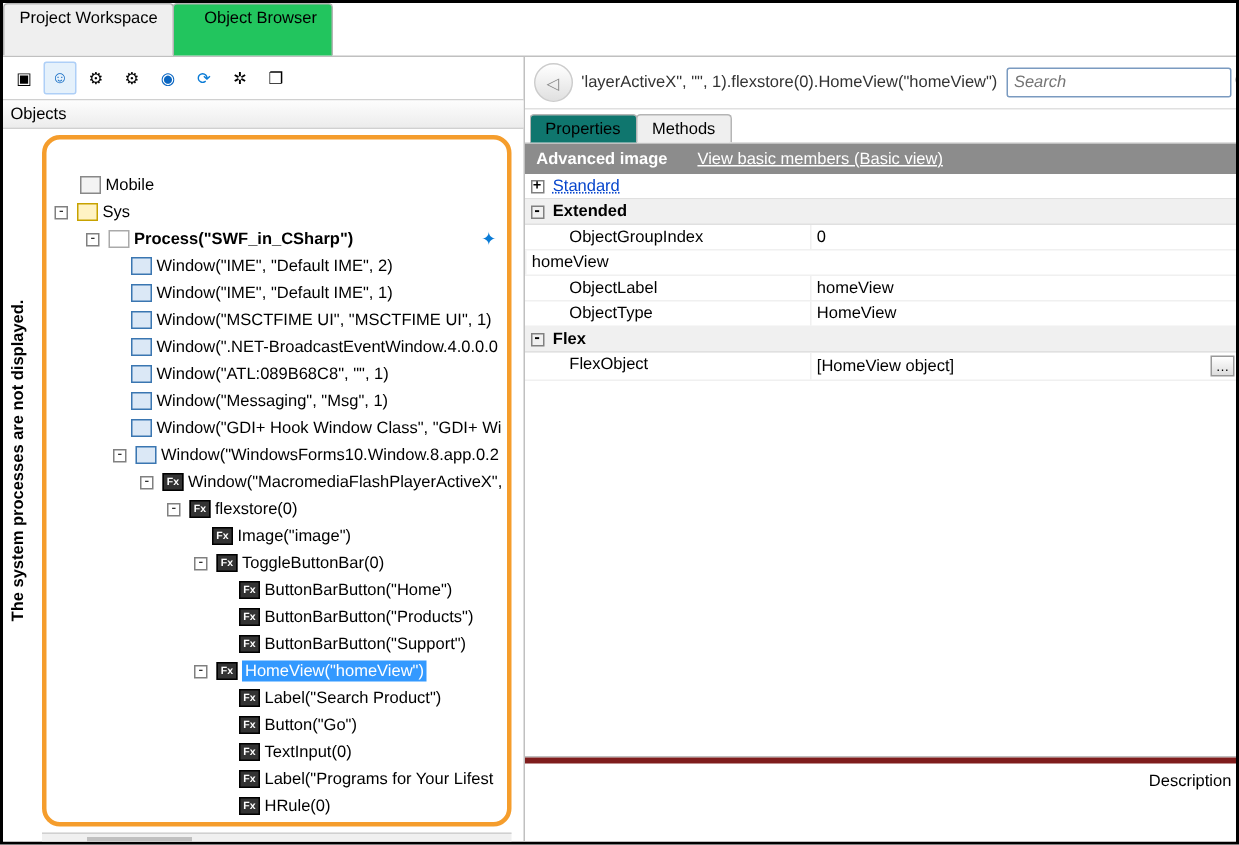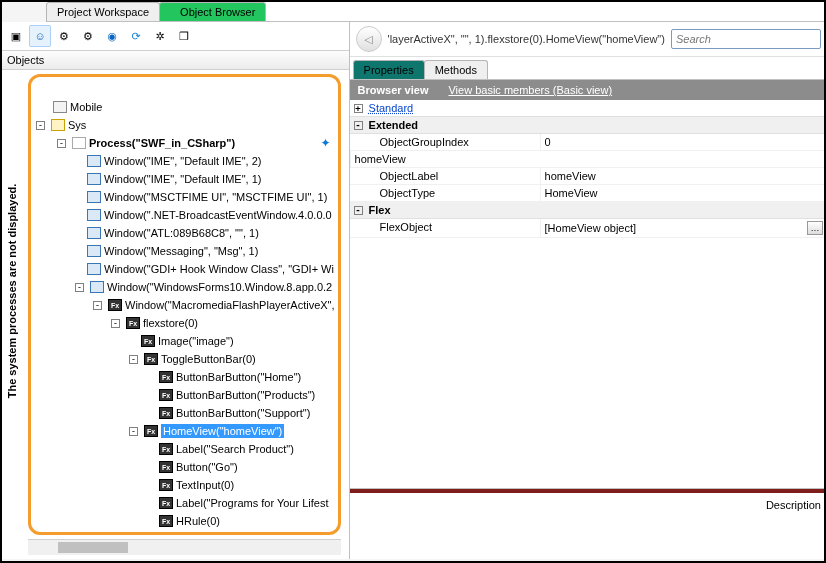--- a/index.html
+++ b/index.html
@@ -1,17 +1,17 @@
 <!DOCTYPE html>
 <html><head>
 <meta charset="utf-8">
 <style>
   * { box-sizing: border-box; margin: 0; padding: 0; }
   body { font-family: "Segoe UI", Tahoma, sans-serif; font-size: 11px; background: #f5f5f5; width: 826px; height: 563px; overflow: hidden; border: 2px solid #000; }
-  .tabs-top { display: flex; background: #fff; border-bottom: 1px solid #c0c0c0; height: 20px; margin-left: 44px; }
+  .tabs-top { display: flex; background: #fff; border-bottom: 1px solid #c0c0c0; height: 36px; }
   .tab-top { padding: 3px 10px; border: 1px solid #b5b5b5; border-bottom: none; margin-right: -1px; background: #efefef; cursor: pointer; border-top-left-radius: 3px; border-top-right-radius: 3px;}
   .tab-top.active { background: #22c55e; font-weight: normal; padding-left: 20px; }
   .content { display: flex; height: calc(100% - 22px); background: #fff; }
   .left { width: 352px; border-right: 1px solid #c0c0c0; display: flex; flex-direction: column; position: relative; }
   .toolbar { display: flex; padding: 3px; border-bottom: 1px solid #d0d0d0; gap: 2px; }
   .tb-btn { width: 22px; height: 22px; border: 1px solid transparent; display: flex; align-items: center; justify-content: center; cursor: pointer; border-radius: 2px;}
   .vert-label { position: absolute; left: 4px; top: 50%; transform: rotate(-90deg) translateX(-50%); transform-origin: left top; font-weight: bold; font-size: 11px; white-space: nowrap; text-align: center; }
   .objects-hdr { padding: 3px 5px; border-bottom: 1px solid #d0d0d0; background: linear-gradient(#fdfdfd,#ececec);}
   .tree-wrap { flex: 1; margin: 4px 8px 4px 26px; border: 3px solid #f59d2c; border-radius: 12px; overflow: hidden; position: relative; }
   .tree { padding: 21px 3px 3px 5px; overflow: auto; height: 100%; white-space: nowrap; }
@@ -233,21 +233,21 @@
         <input placeholder="Search" style="">
         <span class="mag">🔍</span>
 
       </div>
     </div>
     <div class="sub-tabs">
       <div class="sub-tab active">Properties</div>
       <div class="sub-tab">Methods</div>
     </div>
     <div class="adv-bar">
-      <b>Browser view</b>
+      <b>Advanced image</b>
       <a>View basic members (Basic view)</a>
     </div>
     <div class="props">
       <div class="sect-row link">
           <span class="exp">+</span>
           <span class="lbl">Standard</span>
         </div>
       <div class="sect-row">
           <span class="exp">-</span>
           <span>Extended</span>

